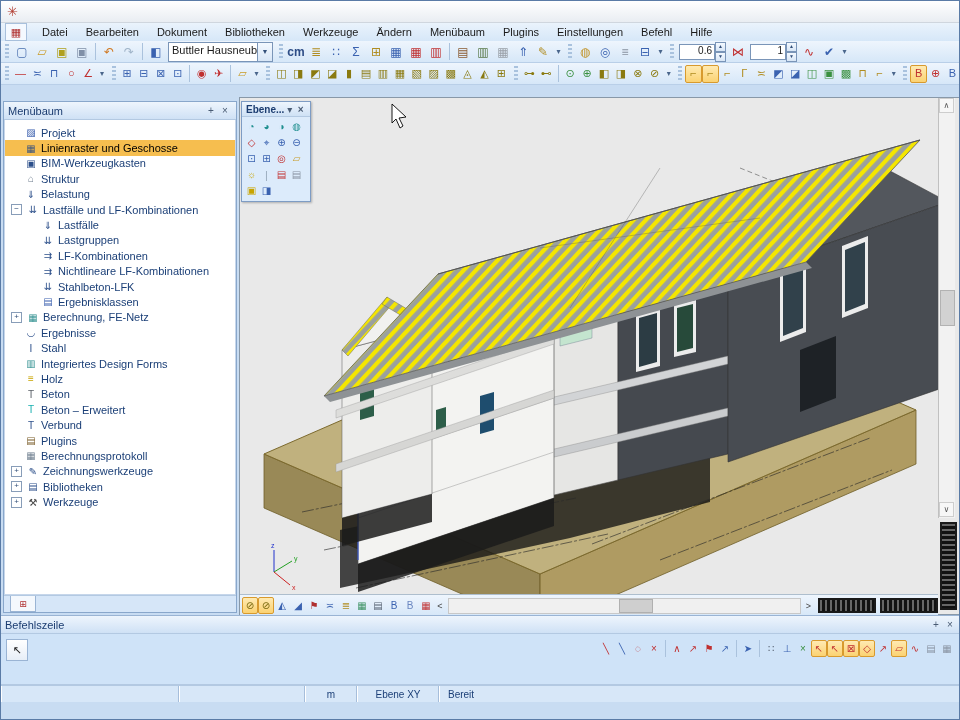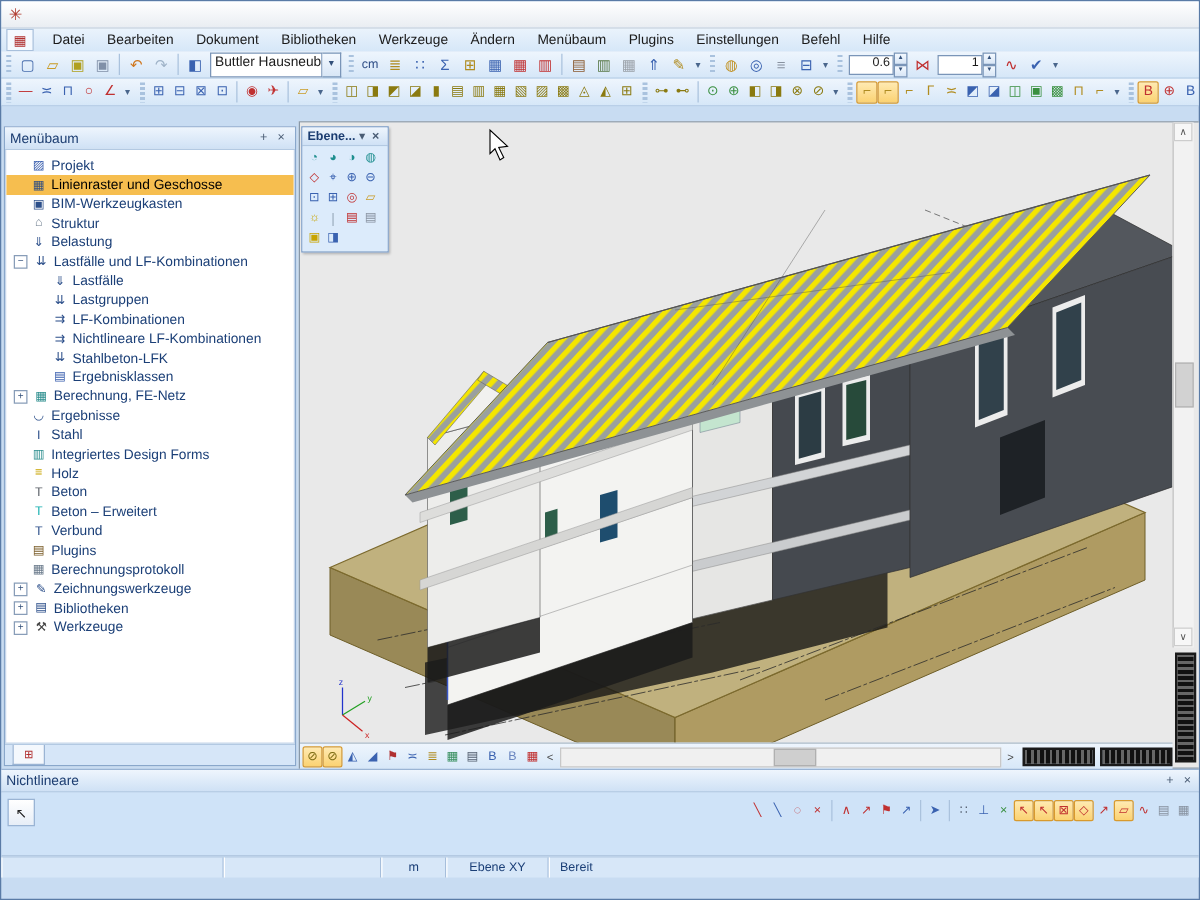--- a/index.html
+++ b/index.html
@@ -12,21 +12,21 @@
   .menubar{position:absolute;left:0;top:22px;width:960px;height:18px;background:linear-gradient(#eaf3fc,#d6e7f8);display:flex;align-items:center;border-bottom:1px solid #bcd2ea;}
   .menubar .mb-ico{width:20px;height:16px;display:flex;align-items:center;justify-content:center;border:1px solid #a8c0dc;background:#f4f9ff;margin:0 6px 0 4px;color:#b03030;font-size:11px;}
   .menu-item{padding:1px 9px;cursor:default;}
   .tbrow{position:absolute;left:0;width:960px;height:22px;background:linear-gradient(#eef5fd,#d6e7f8);display:flex;align-items:center;border-bottom:1px solid #b9cfe8;box-sizing:border-box;}
   #tb2{top:40px;} #tb3{top:62px;}
   .grip{width:4px;height:16px;margin:0 3px 0 4px;background:repeating-linear-gradient(180deg,#a9c2de 0 2px,rgba(0,0,0,0) 2px 4px);}
   .tsep{width:1px;height:17px;background:#aac2dd;margin:0 3px;}
   .ic{width:20px;height:20px;display:flex;align-items:center;justify-content:center;font-size:12px;line-height:1;border:1px solid rgba(0,0,0,0);border-radius:2px;box-sizing:border-box;cursor:default;}
   .ic.small{width:17px;height:18px;font-size:11px;}
   .ic.active{background:linear-gradient(#ffeab2,#fbd272);border-color:#d89a2e;}
-  .ic .txt{font-size:10px;font-weight:normal;color:#2e4d86;}
+  .ic .txt{font-size:12px;font-weight:bold;color:#2e4d86;}
   .chev{width:11px;height:18px;display:flex;align-items:center;justify-content:center;color:#4a668c;font-size:8px;}
   .combo{display:flex;align-items:center;height:18px;margin:0 2px;}
   .combo .cval{width:82px;height:16px;background:#fff;border:1px solid #7a95b8;padding:1px 3px;overflow:hidden;white-space:nowrap;font-size:11px;}
   .combo .cbtn{width:14px;height:18px;border:1px solid #7a95b8;border-left:none;background:linear-gradient(#f4f9ff,#d8e6f6);display:flex;align-items:center;justify-content:center;font-size:7px;color:#33507a;}
   .spin{display:flex;align-items:center;margin:0 2px;}
   .spin .sval{width:30px;height:14px;background:#fff;border:1px solid #7a95b8;text-align:right;padding:0 2px;font-size:10px;}
   .spin .sarr{display:flex;flex-direction:column;width:11px;}
   .spin .sarr span{height:8px;border:1px solid #7a95b8;background:linear-gradient(#f4f9ff,#d8e6f6);font-size:5px;line-height:7px;text-align:center;color:#33507a;}
   
   .panel{position:absolute;background:#fff;border:1px solid #89a7cb;box-sizing:border-box;}
@@ -545,21 +545,21 @@
         <span class="psep">|</span>
         <span class="ic" style="color: rgb(192, 48, 48);">▤</span>
         <span class="ic" style="color: rgb(136, 146, 160);">▤</span>
         <span class="ic" style="color: rgb(200, 164, 0);">▣</span>
         <span class="ic" style="color: rgb(58, 98, 176);">◨</span>
       </div>
   </div>
 
   <div id="cmd">
     <div class="phead">
-      <span>Nichtlineare</span>
+      <span>Befehlszeile</span>
       <span class="sp"></span>
       <span class="pbtn">+</span>
       <span class="pbtn">×</span>
     </div>
     <div class="cmdbody">
       <span class="cursorbtn">↖</span>
       <span class="snapstrip" id="snap-icons">
           <span class="ic" style="color: rgb(192, 48, 48);">╲</span>
           <span class="ic" style="color: rgb(58, 98, 176);">╲</span>
           <span class="ic" style="color: rgb(192, 48, 48);">◌</span>

